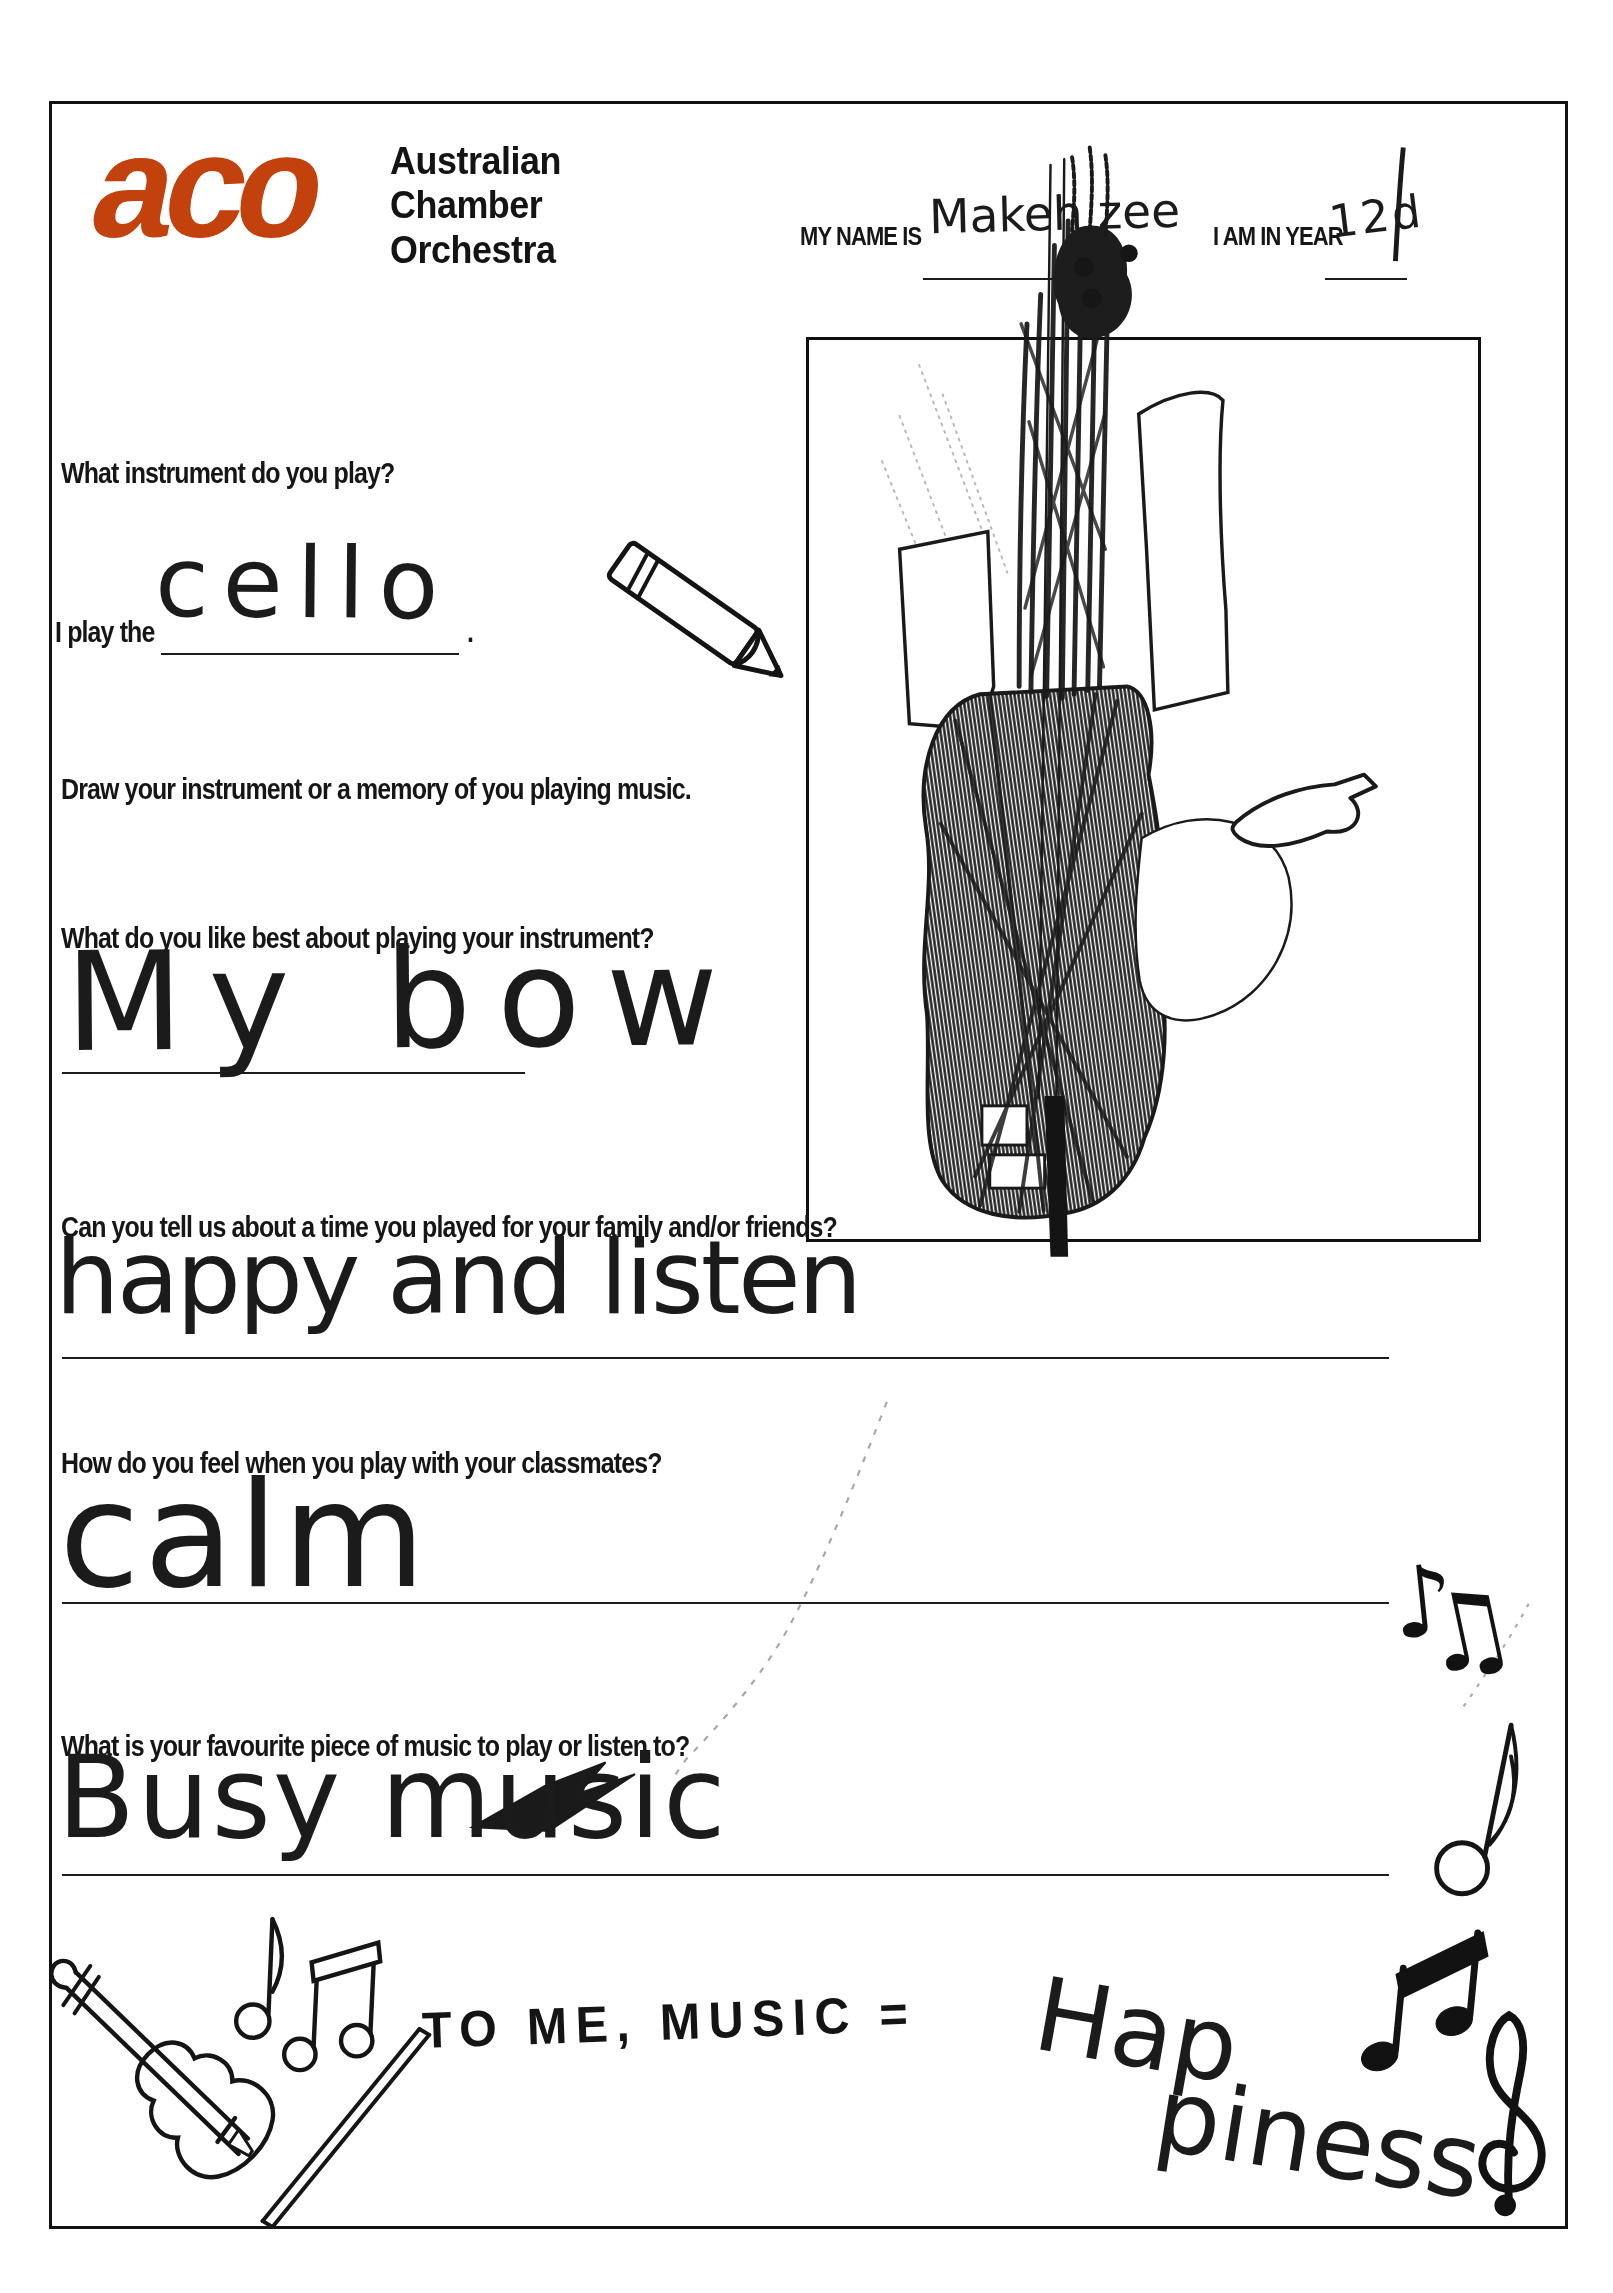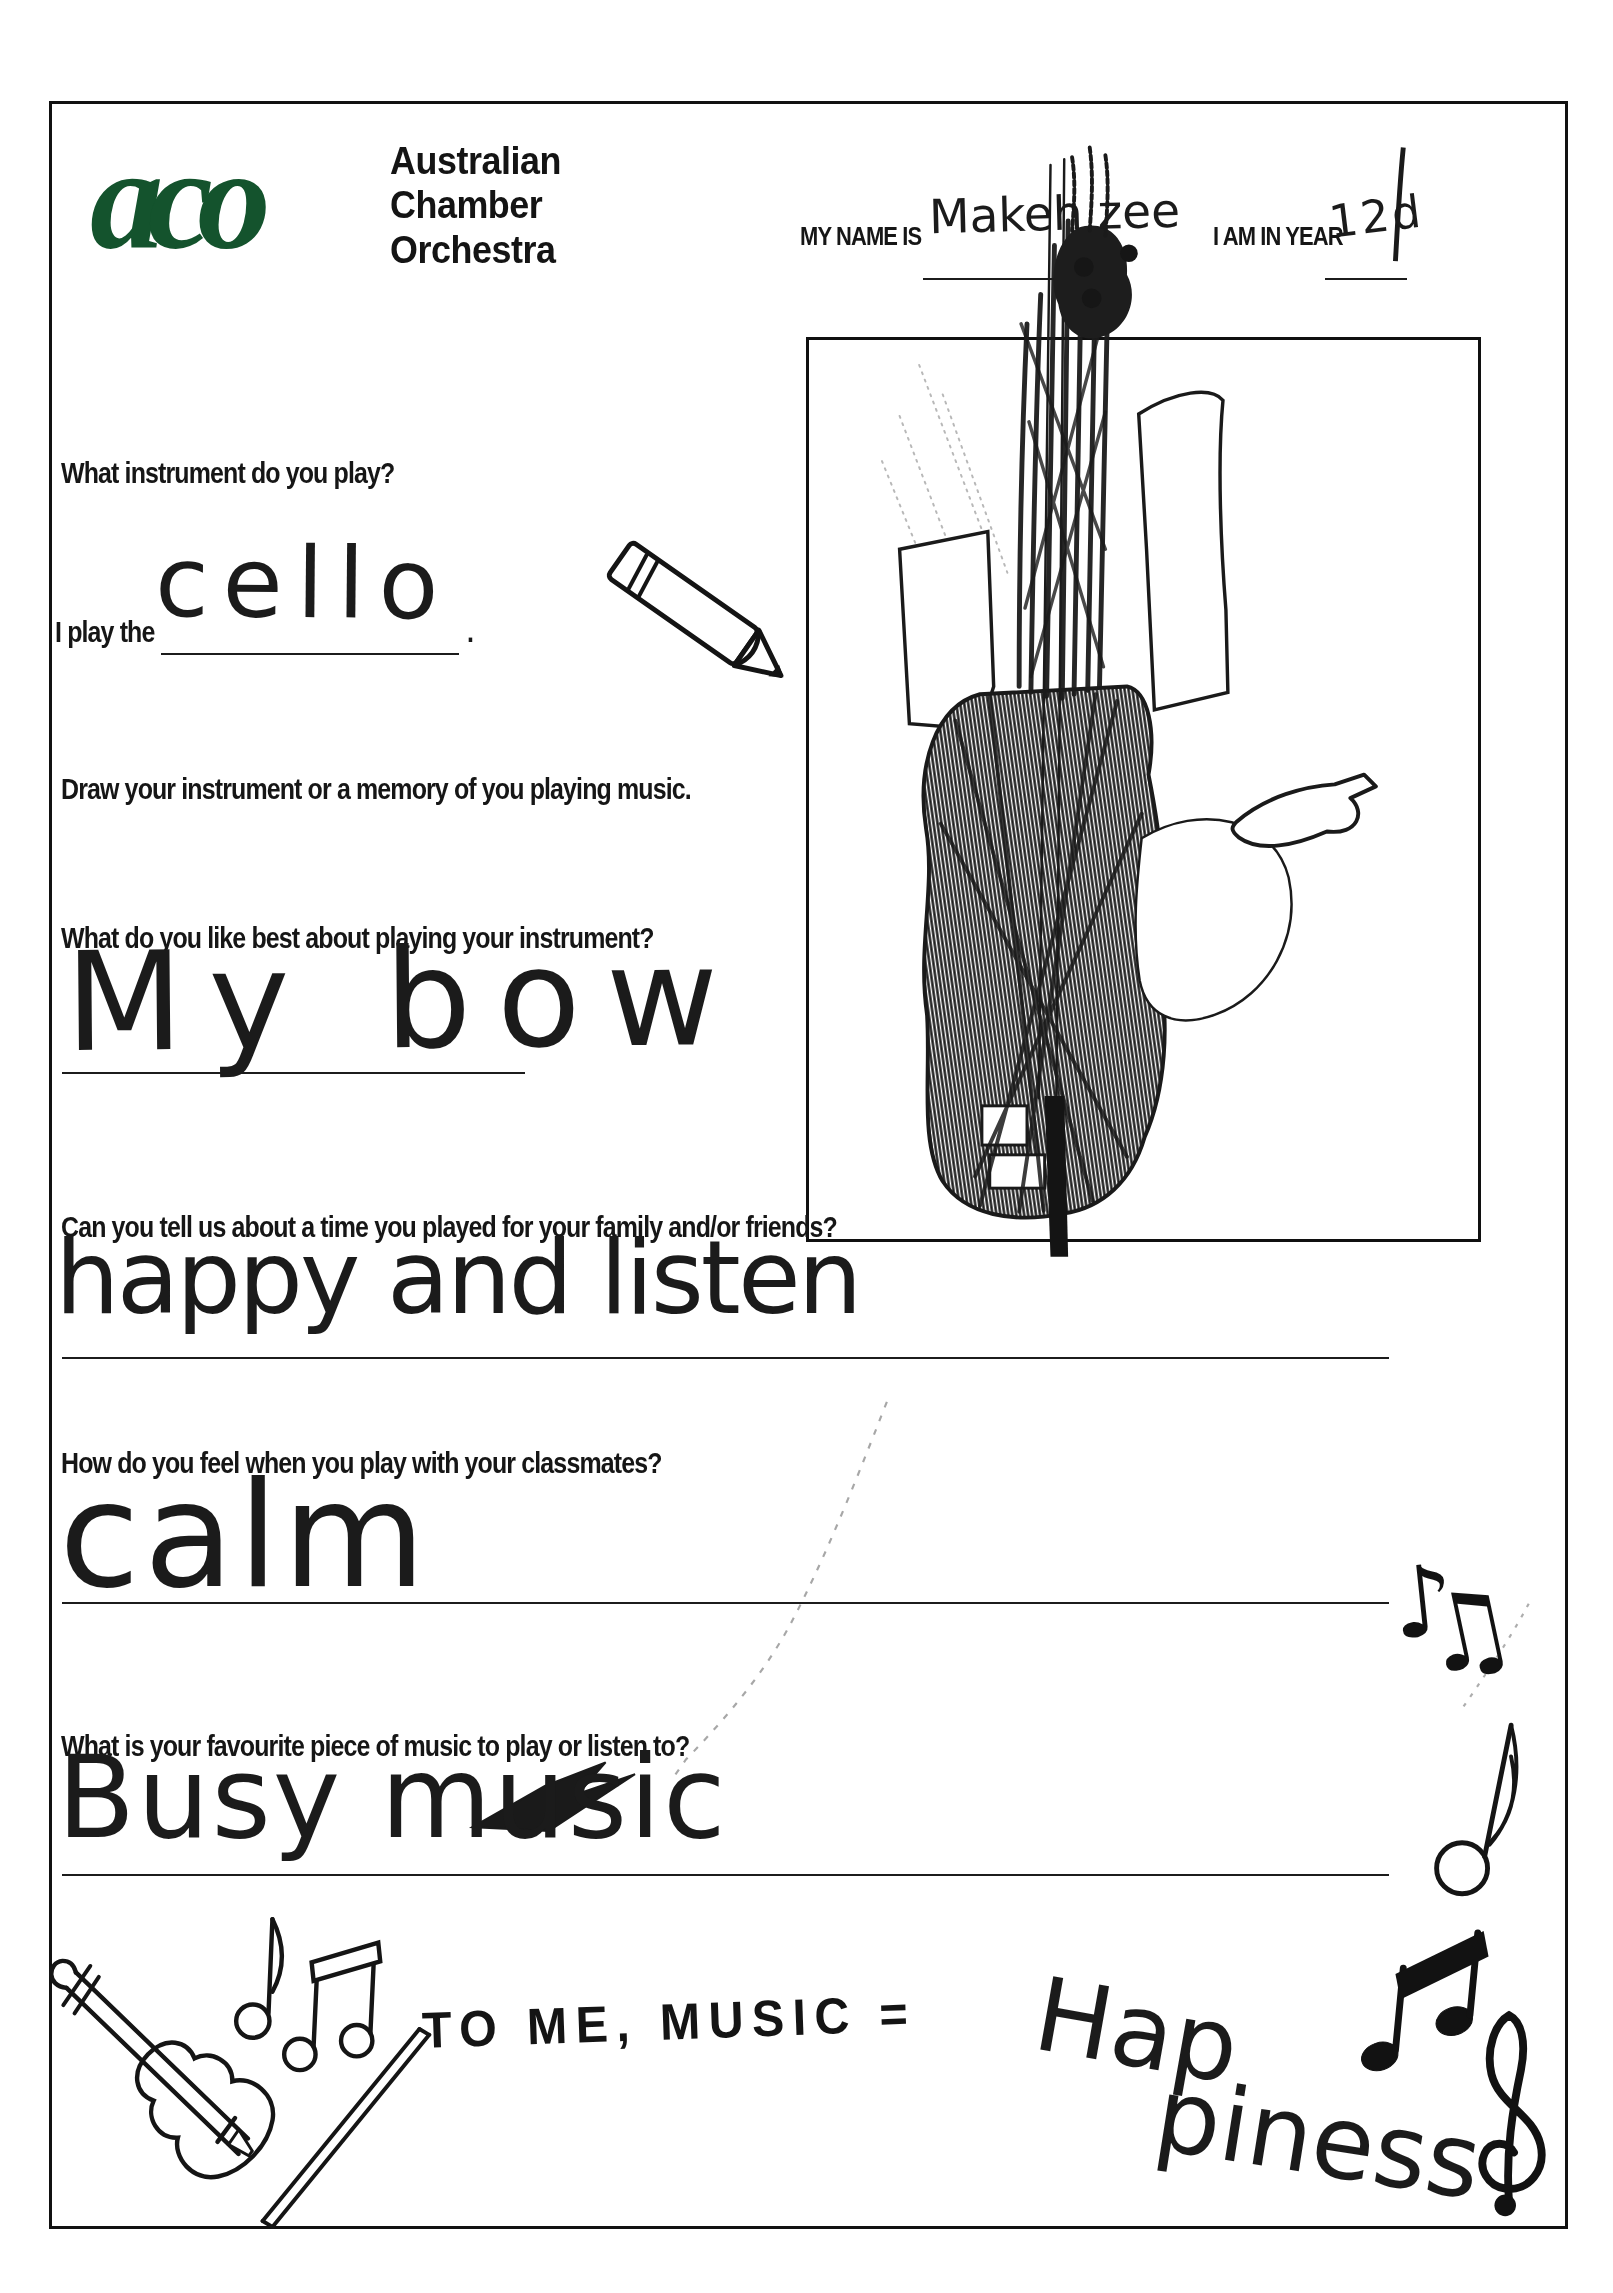--- a/index.html
+++ b/index.html
@@ -4,22 +4,22 @@
 <style>
   html,body{margin:0;padding:0;background:#ffffff;}
   .page{position:relative;width:1613px;height:2294px;background:#ffffff;overflow:hidden;
         font-family:"Liberation Sans",sans-serif;color:#141414;}
   .abs{position:absolute;white-space:nowrap;}
   .frame{position:absolute;left:49px;top:101px;width:1513px;height:2122px;
          border:3.9px solid #111;z-index:0;}
   .printed{font-weight:bold;letter-spacing:-1px;font-size:29px;color:#161616;
            transform:scaleX(.86);transform-origin:0 0;z-index:3;}
   .small-label{font-size:25.5px;}
-  .logo{font-family:Liberation Serif, serif;font-style:italic;font-weight:bold;
-        font-size:147px;line-height:1;letter-spacing:-15.7px;color:#14532d;z-index:3;}
+  .logo{font-family:Liberation Mono, monospace;font-style:italic;font-weight:bold;
+        font-size:147px;line-height:1;letter-spacing:-15.7px;color:#c2410c;z-index:3;}
   .org{font-weight:bold;font-size:39px;line-height:1.14;letter-spacing:-0.5px;
        transform:scaleX(.92);transform-origin:0 0;white-space:pre-line;z-index:3;}
   .hand{font-family:"DejaVu Sans",sans-serif;color:#1b1b1b;z-index:4;line-height:1;}
   .ansline{position:absolute;border-top:2.9px solid #1c1c1c;z-index:1;}
   .drawbox{position:absolute;left:806px;top:337px;width:669px;height:899px;
            border:3.9px solid #101010;z-index:1;background:transparent;}
   .doodles{position:absolute;left:0;top:0;width:1613px;height:2294px;z-index:2;pointer-events:none;}
   .footer-label{font-family:"Liberation Sans",sans-serif;font-weight:bold;font-size:51px;
                 letter-spacing:8.8px;transform:rotate(-2deg) scaleX(.95);transform-origin:0 0;z-index:3;}
 </style>

